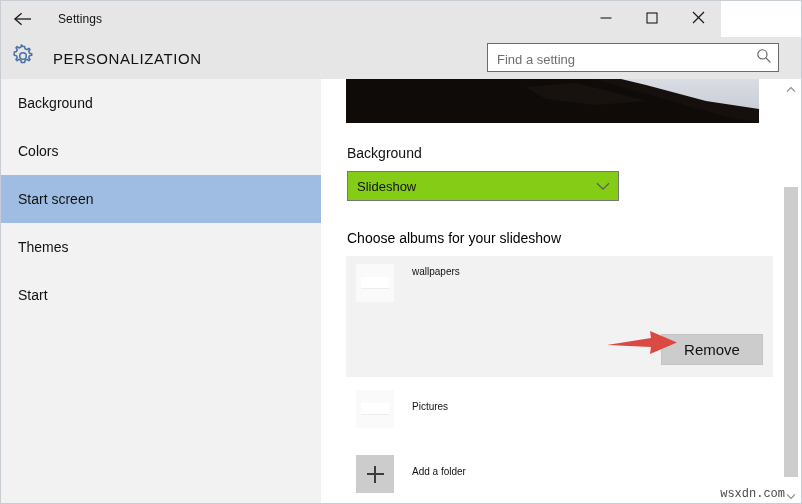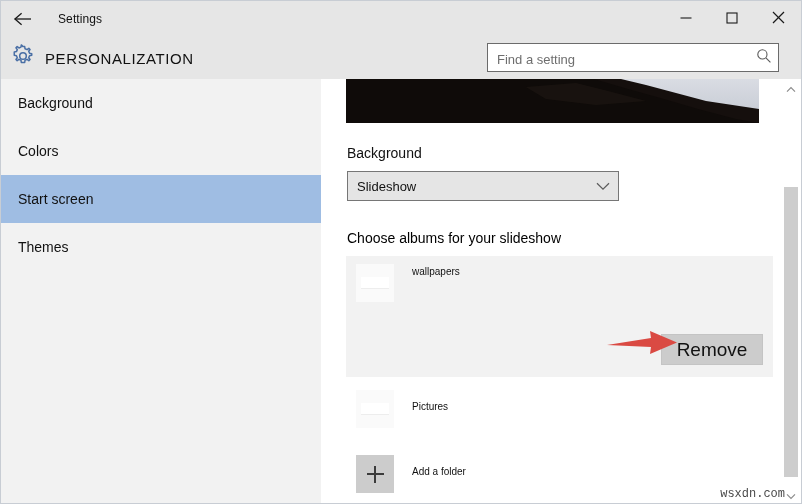--- a/index.html
+++ b/index.html
@@ -18,21 +18,21 @@
     overflow: hidden;
     background: #ffffff;
     box-sizing: border-box;
     border: 1px solid #c8cdd4;
   }
 
   
   .titlebar {
     position: absolute;
     left: 0; top: 0;
-    width: 800px;
+    width: 720px;
     height: 36px;
     background: #e6e6e6;
     display: flex;
     align-items: center;
   }
   .back-btn {
     width: 44px;
     height: 36px;
     display: flex;
     align-items: center;
@@ -63,20 +63,21 @@
 
   
   .header {
     position: absolute;
     left: 0; top: 36px;
     width: 800px;
     height: 42px;
     background: #e6e6e6;
     display: flex;
     align-items: center;
+    gap: 8px;
   }
   .gear-wrap {
     width: 44px;
     display: flex;
     align-items: center;
     justify-content: center;
   }
   .page-title {
     font-size: 15px;
     color: #111111;
@@ -174,21 +175,21 @@
     top: 66px;
     font-size: 14px;
     color: #111111;
   }
   .dropdown {
     position: absolute;
     left: 26px;
     top: 92px;
     width: 272px;
     height: 30px;
-    background: #e5e5e5;
+    background: #84cc16;
     border: 1px solid #767676;
     display: flex;
     align-items: center;
     box-sizing: border-box;
     cursor: pointer;
   }
   .dropdown .value {
     flex: 1;
     padding-left: 9px;
     font-size: 13px;
@@ -276,21 +277,21 @@
   }
   .remove-btn {
     position: absolute;
     right: 10px;
     bottom: 12px;
     min-width: 102px;
     height: 31px;
     background: #cccccc;
     border: 1px solid #c4c4c4;
     font-family: "Liberation Sans", sans-serif;
-    font-size: 19px;
+    font-size: 15px;
     color: #111111;
     cursor: pointer;
     box-sizing: border-box;
   }
 
   
   .red-arrow {
     position: absolute;
     left: 604px;
     top: 327px;
@@ -414,20 +415,23 @@
     </div>
     <div class="nav-item">
       <span>Colors</span>
     </div>
     <div class="nav-item selected">
       <span>Start screen</span>
     </div>
     <div class="nav-item">
       <span>Themes</span>
     </div>
+    <div class="nav-item">
+      <span>Start</span>
+    </div>
   </div>
 
   <div class="content">
 
     <div class="preview-img">
       <div class="sky"></div>
       <svg class="ridge" viewBox="0 0 413 44" preserveAspectRatio="none">
         <path d="M0,0 L0,44 L413,44 L413,30 L360,22 L330,14 L300,6 L275,0 Z" fill="#150f0d"></path>
         <path d="M0,0 L248,0 L282,10 L318,20 L352,30 L390,40 L413,44 L0,44 Z" fill="#0f0b09"></path>
         <path d="M180,8 L230,4 L262,12 L300,22 L250,26 L200,20 Z" fill="#1c1512" opacity="0.75"></path>

